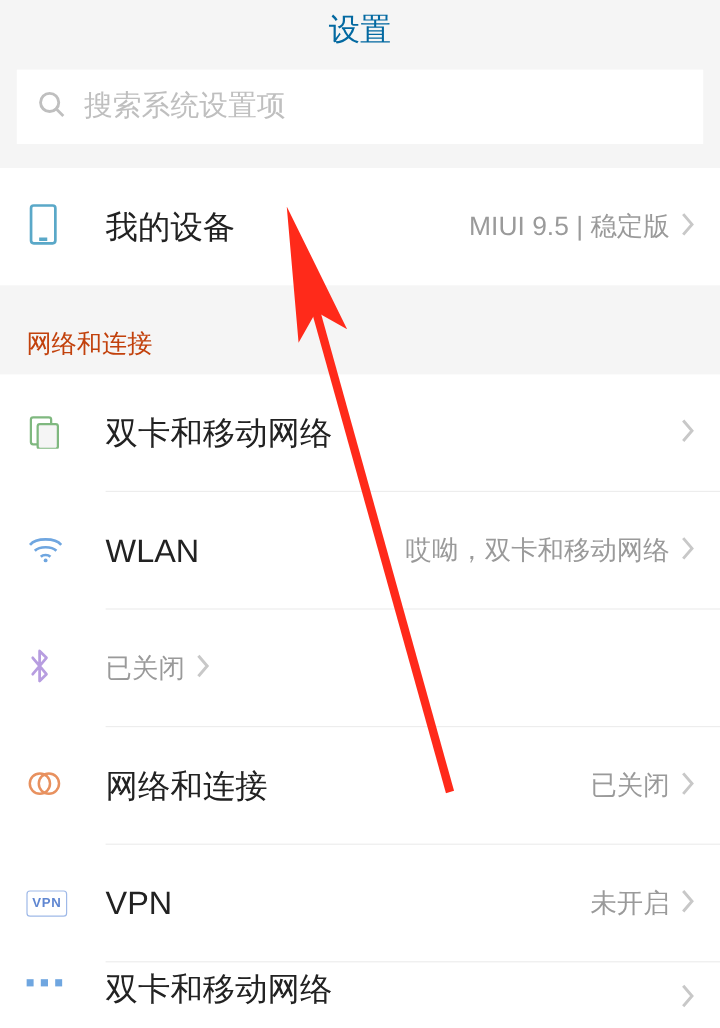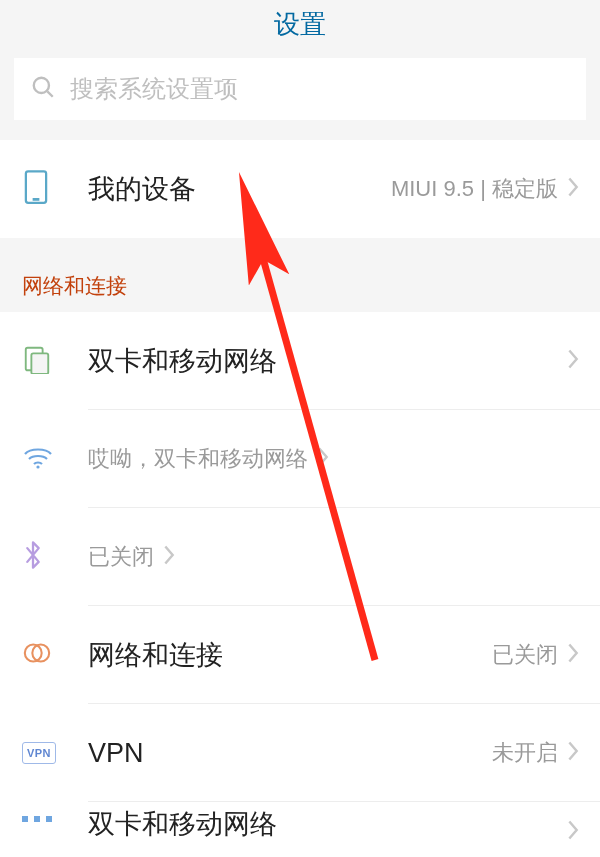--- a/index.html
+++ b/index.html
@@ -186,20 +186,21 @@
     <div class="icon-col">
       <span>
         <svg width="32" height="26" viewBox="0 0 32 24" fill="none" stroke="#6fa6e0" stroke-width="2.2">
           <path d="M3 9 C8 3, 24 3, 29 9"></path>
           <path d="M7 14 C11 10, 21 10, 25 14"></path>
           <path d="M12 19 C14 17, 18 17, 20 19"></path>
           <circle cx="16" cy="22" r="1.6" fill="#6fa6e0" stroke="none"></circle>
         </svg>
       </span>
     </div>
+    <span class="label">WLAN</span>
     <span class="value">哎呦，双卡和移动网络</span>
     <span class="chevron">
       <svg width="14" height="22" viewBox="0 0 10 18" fill="none" stroke="#c8c8c8" stroke-width="2">
           <polyline points="2,2 8,9 2,16"></polyline>
         </svg>
     </span>
   </div>
 
   <div class="row">
     <div class="icon-col">

